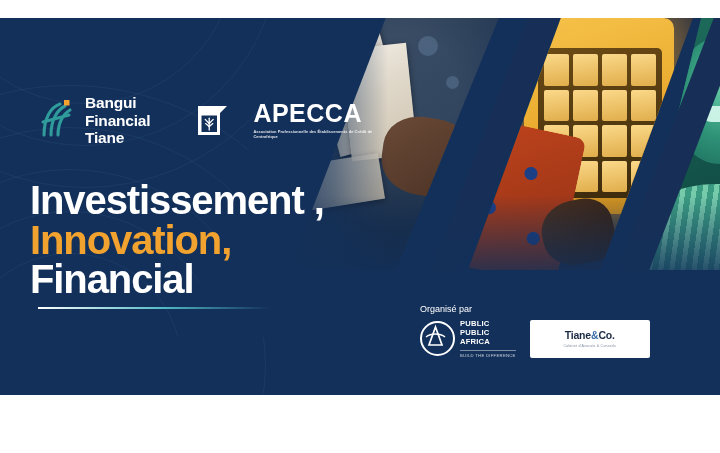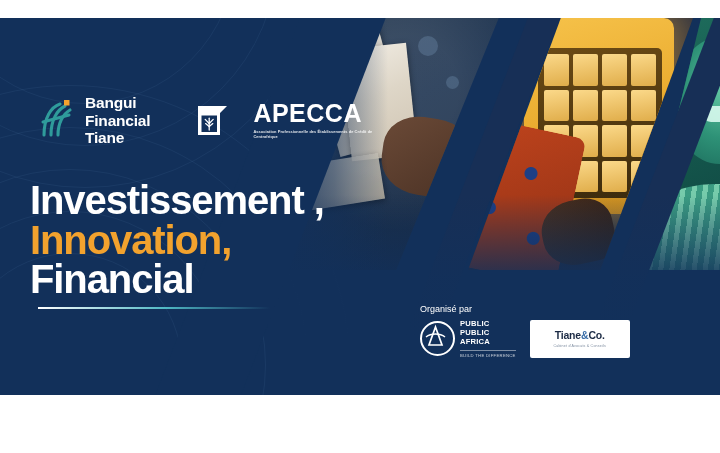--- a/index.html
+++ b/index.html
@@ -307,21 +307,21 @@
     color: rgba(255,255,255,0.75);
     font-size: 4.2px;
     letter-spacing: 0.3px;
     margin-top: 3px;
     border-top: 1px solid rgba(255,255,255,0.45);
     padding-top: 2px;
   }
   .tiane {
     background: #ffffff;
     border-radius: 2px;
-    padding: 9px 13px;
+    padding: 9px 23px;
     display: flex;
     flex-direction: column;
     justify-content: center;
     align-items: center;
     min-width: 74px;
   }
   .tiane-name {
     color: #1b2a44;
     font-size: 10.5px;
     font-weight: 700;

